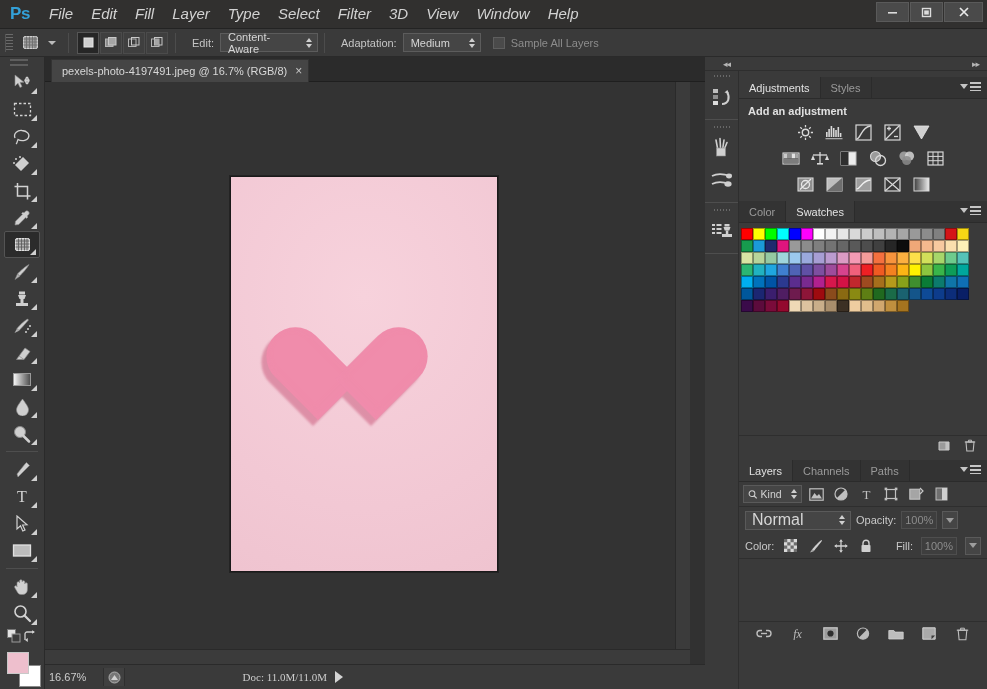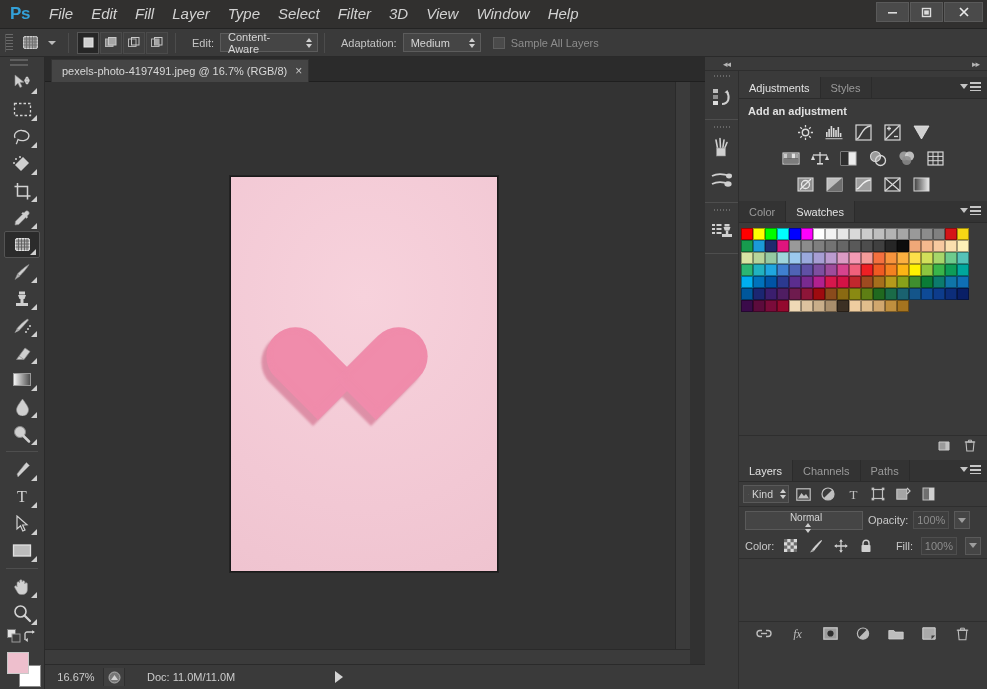--- a/index.html
+++ b/index.html
@@ -183,26 +183,26 @@
     position: absolute; left: 0; bottom: 0; width: 645px; height: 15px;
     background: #3b3b3b; border-top: 1px solid #2a2a2a;
   }
 
   
   .statusbar {
     position: absolute; left: 45px; top: 664px; width: 660px; height: 25px;
     background: #3a3a3a; border-top: 1px solid #2a2a2a;
     display: flex; align-items: center; color: #cccccc; font-size: 11px;
   }
-  .sb-zoom { width: 58px; text-align: center; padding-left: 4px; }
+  .sb-zoom { width: 58px; text-align: left; padding-left: 4px; }
   .sb-icon {
     width: 22px; height: 18px; display: flex; align-items: center; justify-content: center;
     border-left: 1px solid #2f2f2f; border-right: 1px solid #2f2f2f; background: #404040;
   }
-  .sb-doc { width: 180px; text-align: left; margin-left: 22px; }
+  .sb-doc { width: 180px; text-align: right; margin-left: 22px; font-family: Liberation Serif, serif; }
   .sb-arrow {
     width: 0; height: 0; border-top: 6px solid transparent; border-bottom: 6px solid transparent;
     border-left: 8px solid #d4d4d4; margin-left: 8px;
   }
 
   
   .rightdock {
     position: absolute; left: 705px; top: 57px; width: 282px; height: 632px;
     background: #3a3a3a;
   }
@@ -253,30 +253,30 @@
   
   .adj-body { height: 102px; background: #3a3a3a; padding: 6px 0 0 0; }
   .adj-title { color: #e0e0e0; font-size: 11px; font-weight: bold; padding: 0 0 6px 9px; }
   .adj-row { display: flex; justify-content: center; gap: 9px; margin-bottom: 8px; }
   .adj-ic { width: 20px; height: 18px; display: flex; align-items: center; justify-content: center; }
   .lay-filter {
     height: 25px; display: flex; align-items: center; padding: 0 4px; gap: 3px;
     border-bottom: 1px solid #2e2e2e;
   }
   .kind-sel {
-    width: 46px; height: 18px; background: #454545; border: 1px solid #5a5a5a;
+    width: 59px; height: 18px; background: #454545; border: 1px solid #5a5a5a;
     display: flex; align-items: center; padding: 0 2px 0 4px; color: #d2d2d2; font-size: 10.5px; gap: 3px;
   }
   .lf-ic { width: 22px; height: 20px; display: flex; align-items: center; justify-content: center; }
   .lay-blend {
     height: 26px; display: flex; align-items: center; padding: 0 6px; gap: 5px;
   }
   .blend-sel {
-    width: 118px; height: 19px; background: #454545; border: 1px solid #5a5a5a;
-    display: flex; align-items: center; padding: 0 2px 0 6px; color: #d6d6d6; font-size: 10px; flex-direction: column;
+    width: 106px; height: 19px; background: #454545; border: 1px solid #5a5a5a;
+    display: flex; align-items: center; padding: 0 2px 0 6px; color: #d6d6d6; font-size: 16px;
   }
   .op-label { color: #c8c8c8; font-size: 11px; }
   .op-field {
     width: 36px; height: 18px; background: #3e3e3e; border: 1px solid #4e4e4e;
     color: #8d8d8d; font-size: 11px; display: flex; align-items: center; justify-content: flex-end; padding-right: 3px;
   }
   .op-drop {
     width: 16px; height: 18px; background: #454545; border: 1px solid #5a5a5a;
     display: flex; align-items: center; justify-content: center;
   }

